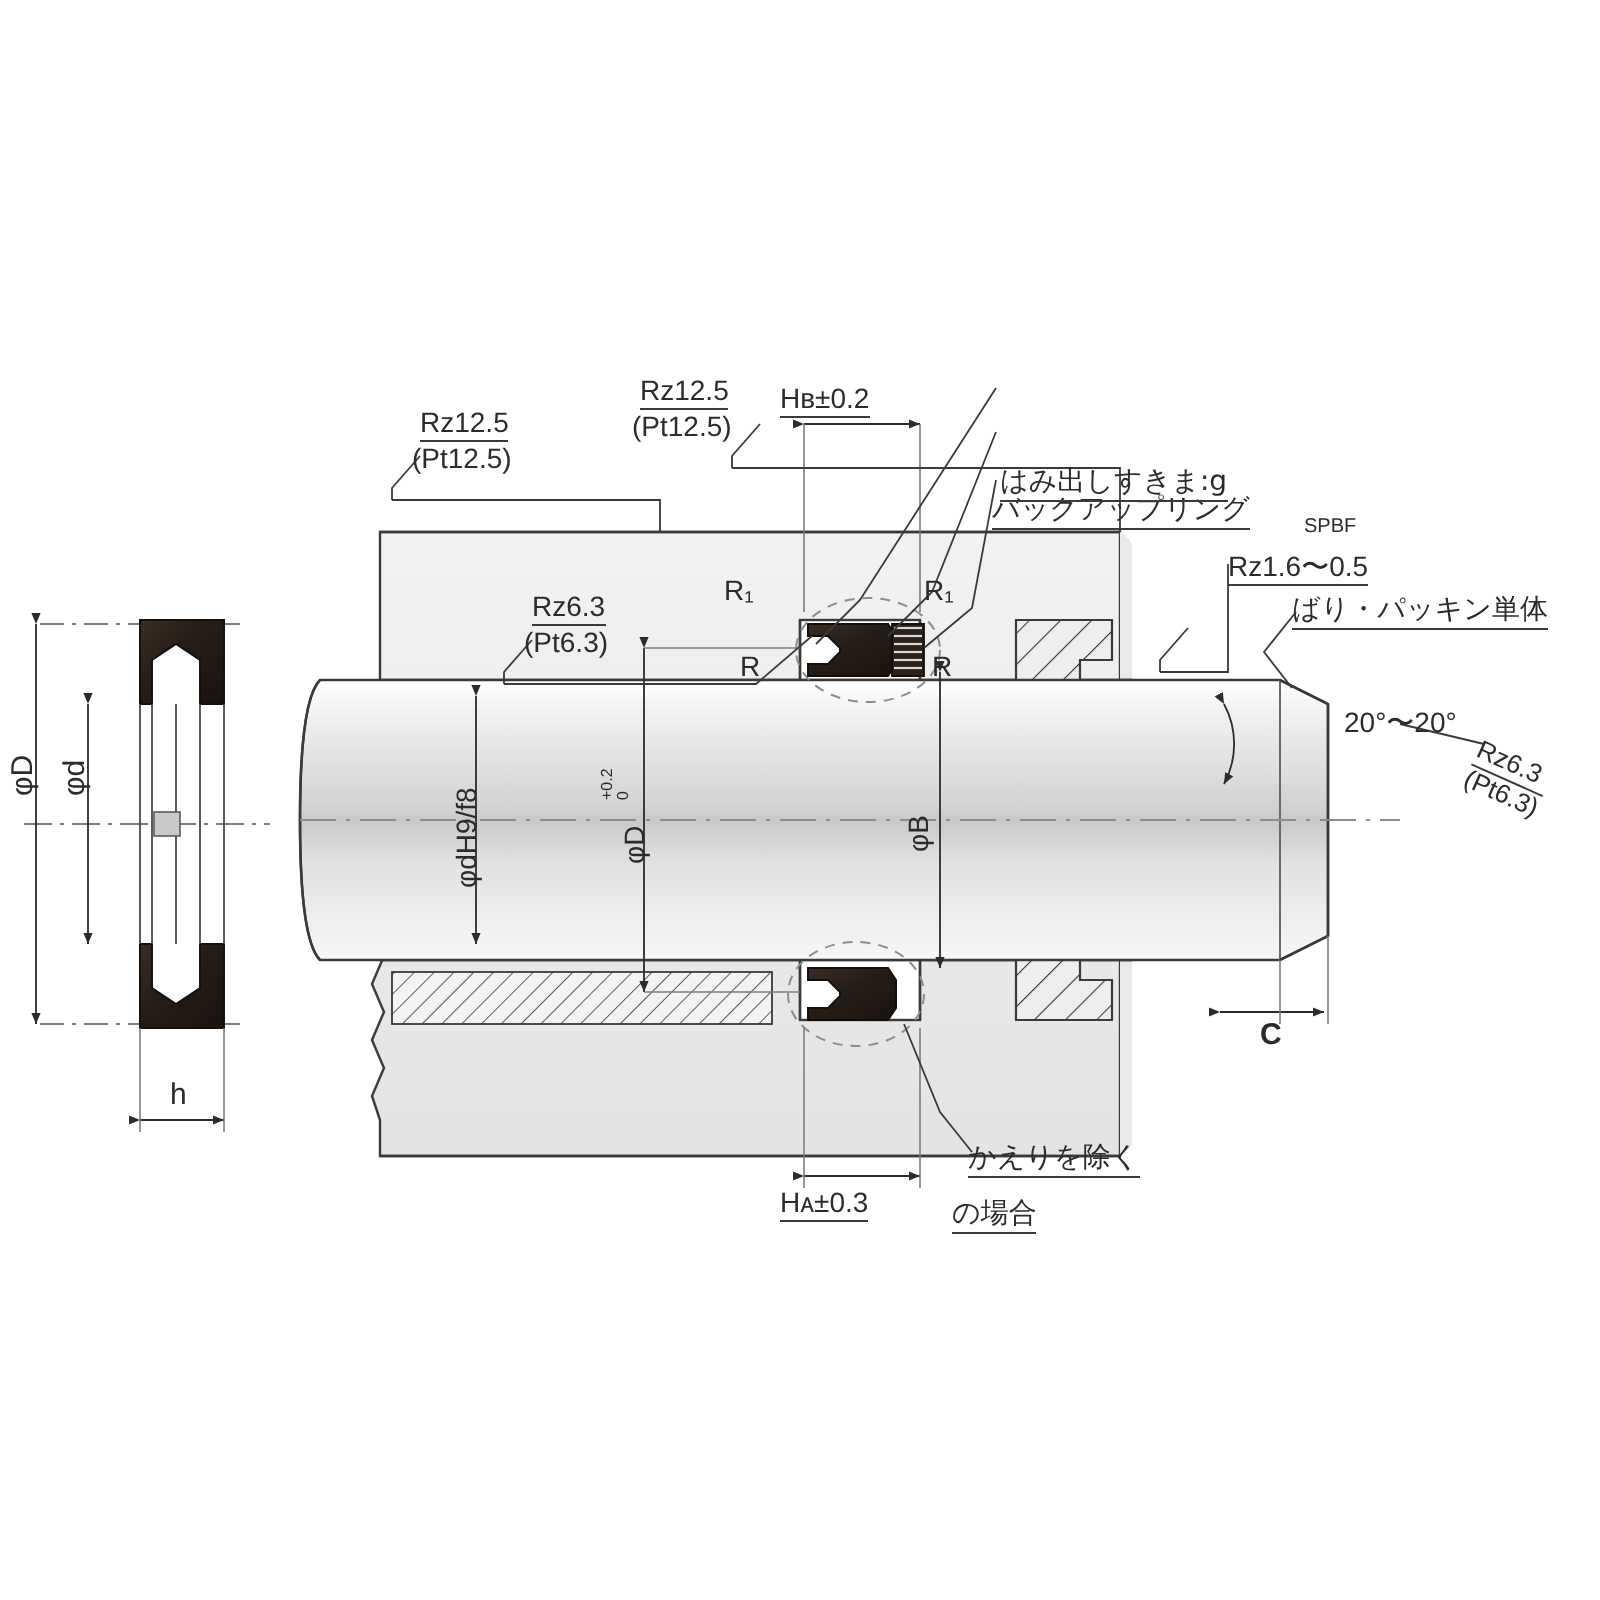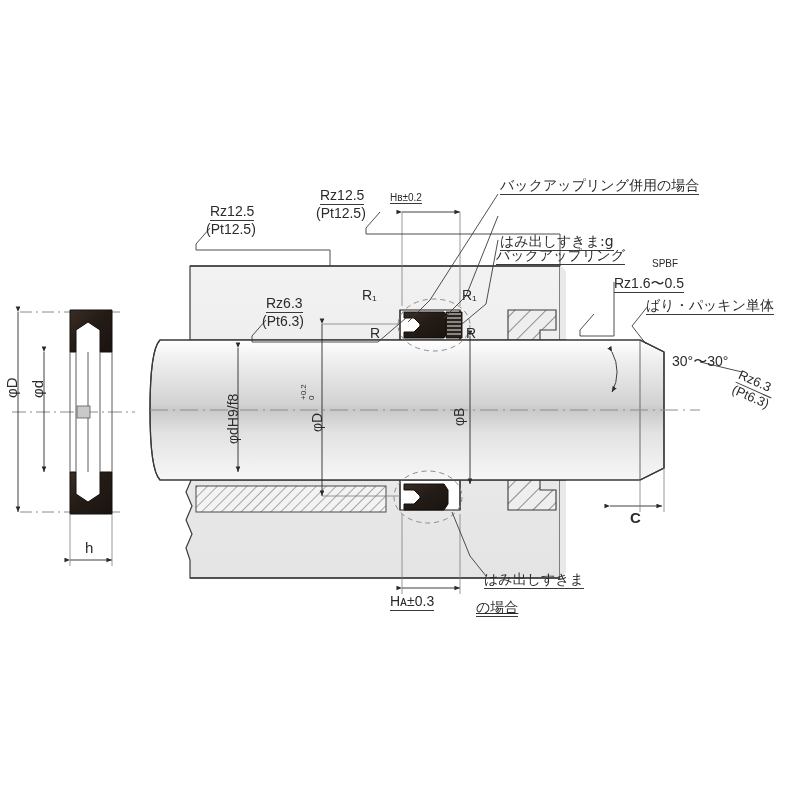--- a/index.html
+++ b/index.html
@@ -191,37 +191,36 @@
 <div class="lbl" style="left:262px;top:314px;font-size:14px;">(Pt6.3)</div>
 
 <div class="lbl" style="left:652px;top:258px;font-size:10px;">SPBF</div>
 <div class="lbl u" style="left:614px;top:276px;font-size:14px;">Rz1.6〜0.5</div>
 
 <div style="position:absolute;left:742px;top:368px;transform:rotate(24deg);transform-origin:left top;">
   <div class="lbl u" style="position:relative;font-size:13px;">Rz6.3</div>
   <div class="lbl" style="position:relative;font-size:13px;">(Pt6.3)</div>
 </div>
 
-<div class="lbl u" style="left:390px;top:192px;font-size:10px;">Hʙ±0.2</div>
+<div class="lbl u" style="left:390px;top:192px;font-size:14px;">Hʙ±0.2</div>
 <div class="lbl u" style="left:390px;top:594px;font-size:14px;">Hᴀ±0.3</div>
 
 <div class="lbl" style="left:226px;top:444px;font-size:14px;transform:rotate(-90deg);transform-origin:left top;">φdH9/f8</div>
 <div class="lbl" style="left:310px;top:432px;font-size:14px;transform:rotate(-90deg);transform-origin:left top;">φD</div>
 <div class="lbl" style="left:300px;top:400px;font-size:8px;transform:rotate(-90deg);transform-origin:left top;">+0.2</div>
 <div class="lbl" style="left:308px;top:400px;font-size:8px;transform:rotate(-90deg);transform-origin:left top;">0</div>
 <div class="lbl" style="left:452px;top:426px;font-size:14px;transform:rotate(-90deg);transform-origin:left top;">φB</div>
 
 <div class="lbl" style="left:630px;top:510px;font-size:15px;font-weight:bold;">C</div>
-<div class="lbl" style="left:672px;top:354px;font-size:14px;">30°〜30°</div>
+<div class="lbl" style="left:672px;top:354px;font-size:14px;">20°〜20°</div>
 
 <div class="lbl" style="left:362px;top:288px;font-size:14px;">R₁</div>
 <div class="lbl" style="left:462px;top:288px;font-size:14px;">R₁</div>
 <div class="lbl" style="left:370px;top:326px;font-size:14px;">R</div>
 <div class="lbl" style="left:466px;top:326px;font-size:14px;">R</div>
 
-<div class="lbl jp u" style="left:500px;top:178px;font-size:14px;">バックアップリング併用の場合</div>
 <div class="lbl jp u" style="left:496px;top:206px;font-size:14px;margin-top:42px;">バックアップリング</div>
 <div class="lbl jp u" style="left:500px;top:234px;font-size:14px;">はみ出しすきま:g</div>
 <div class="lbl jp u" style="left:646px;top:298px;font-size:14px;">ばり・パッキン単体</div>
-<div class="lbl jp u" style="left:484px;top:572px;font-size:14px;">はみ出しすきま</div>
-<div class="lbl jp u" style="left:476px;top:600px;font-size:14px;text-decoration:underline;">の場合</div>
+<div class="lbl jp u" style="left:484px;top:572px;font-size:14px;">かえりを除く</div>
+<div class="lbl jp u" style="left:476px;top:600px;font-size:14px;">の場合</div>
 
 </div>
 
 </body></html>

